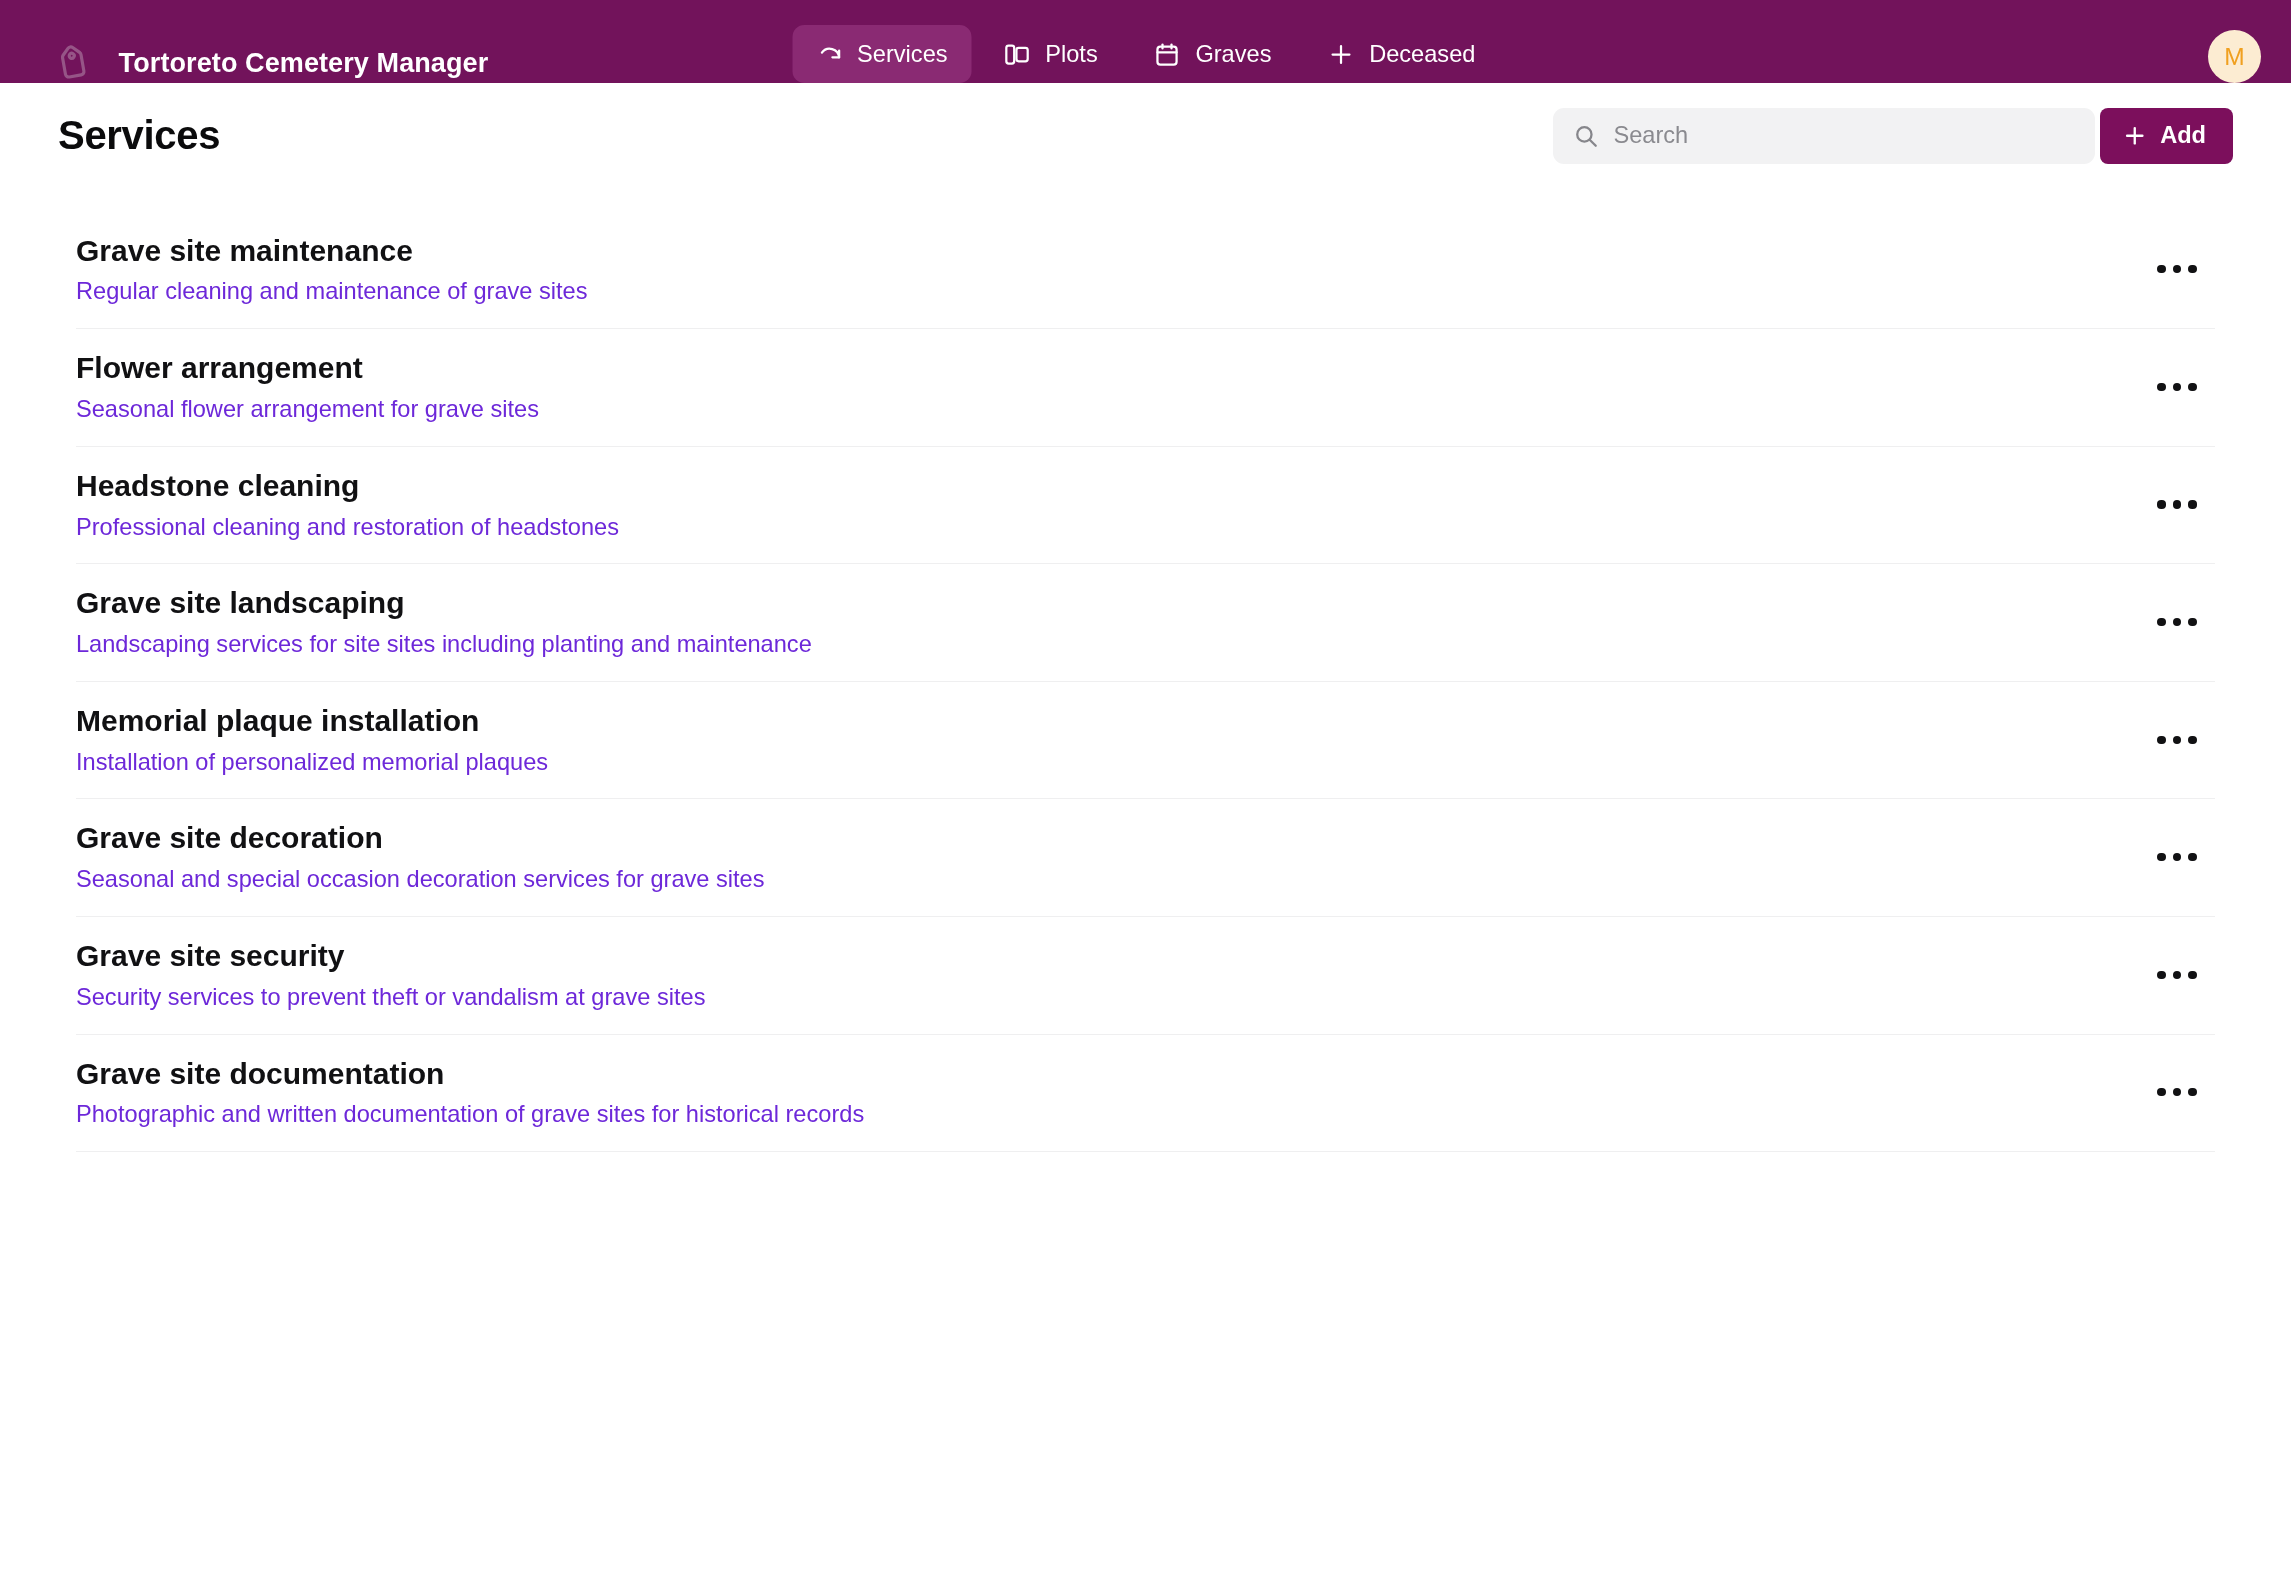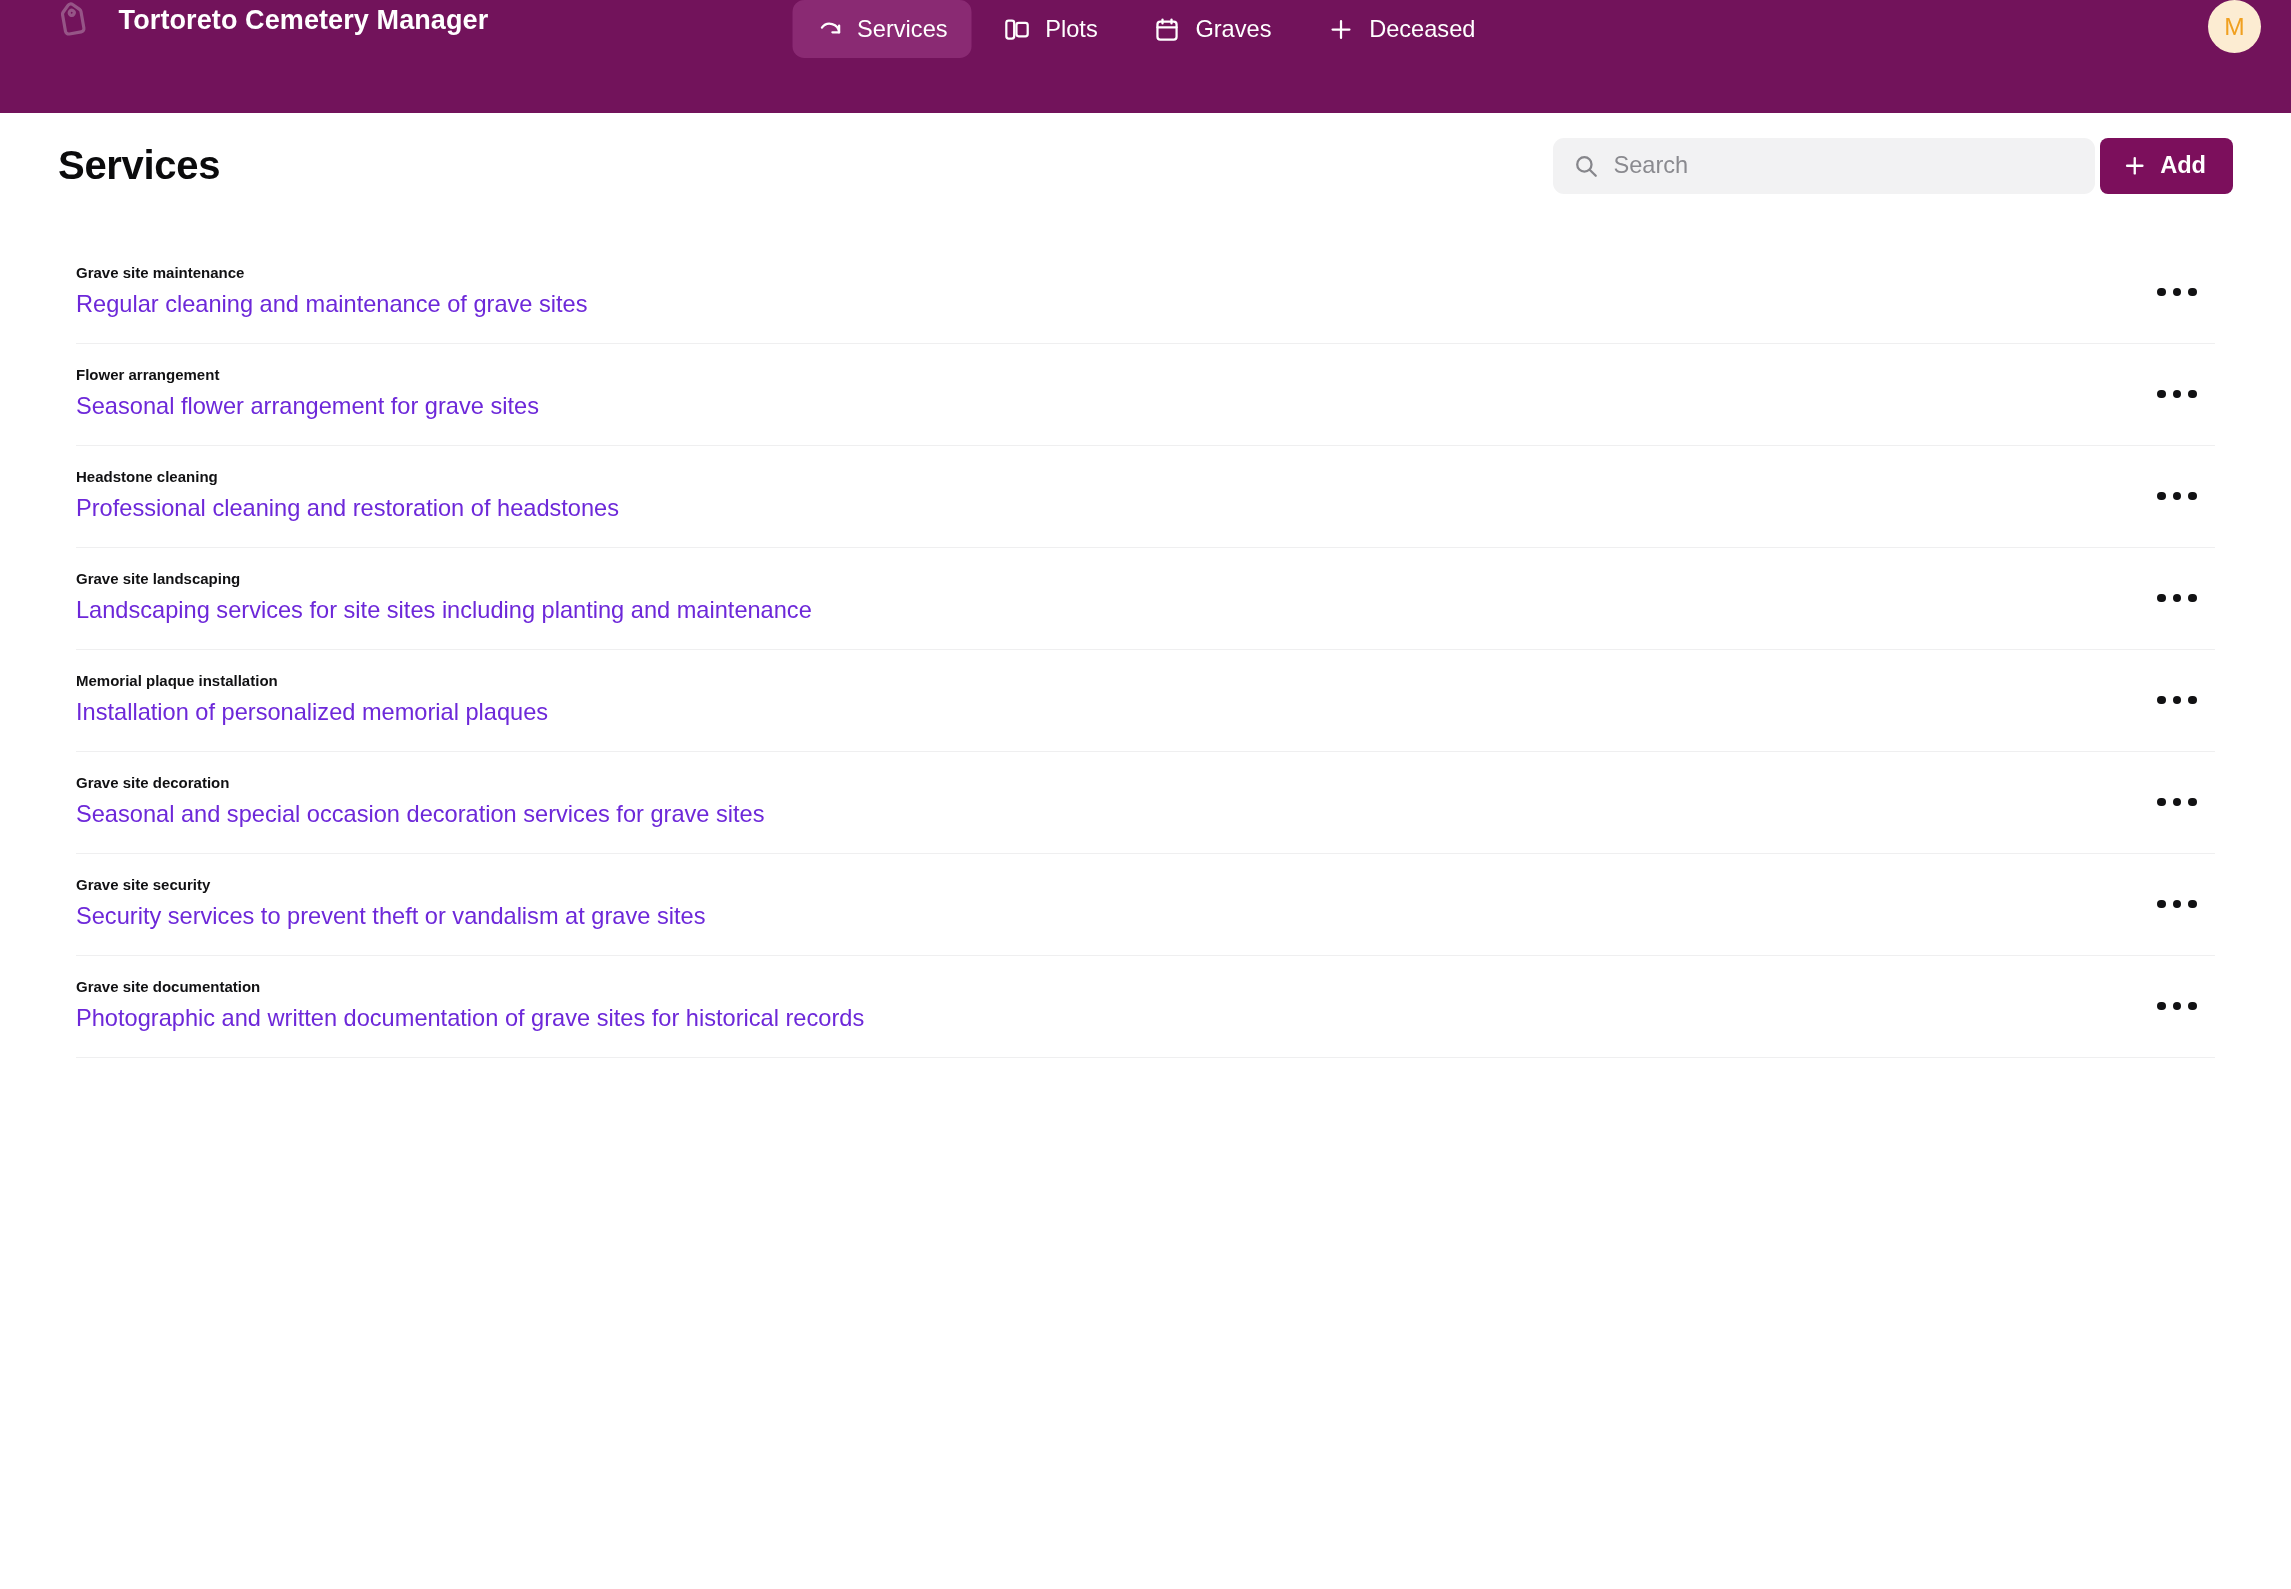--- a/index.html
+++ b/index.html
@@ -6,25 +6,25 @@
   html, body {
     margin: 0; padding: 0;
     width: 2291px; height: 1589px;
     background: #ffffff;
     font-family: "Liberation Sans", sans-serif;
     -webkit-font-smoothing: antialiased;
   }
 
   
   .appbar {
-    height: 113px;
+    height: 83px;
     background: #72135B;
     display: flex;
-    align-items: flex-start;
-    padding: 0 30px 0 55px;
+    align-items: flex-end;
+    padding: 8px 30px 0 55px;
     position: relative;
   }
   .brand {
     display: flex;
     align-items: center;
     gap: 23.6px;
     flex: 0 0 auto;
   }
   .brand-icon {
     width: 40px; height: 40px;
@@ -152,21 +152,21 @@
   }
   .row {
     display: flex;
     align-items: center;
     padding: 21px 0 22px 0;
     border-bottom: 1.8px solid #EFEFF0;
     cursor: pointer;
   }
   .row-text { flex: 1 1 auto; min-width: 0; }
   .row-title {
-    font-size: 15px;
+    font-size: 30px;
     font-weight: bold;
     color: #111113;
     line-height: 1.22;
   }
   .row-desc {
     margin-top: 8.2px;
     font-size: 23.6px;
     color: #6d28d9;
     line-height: 1.22;
   }

